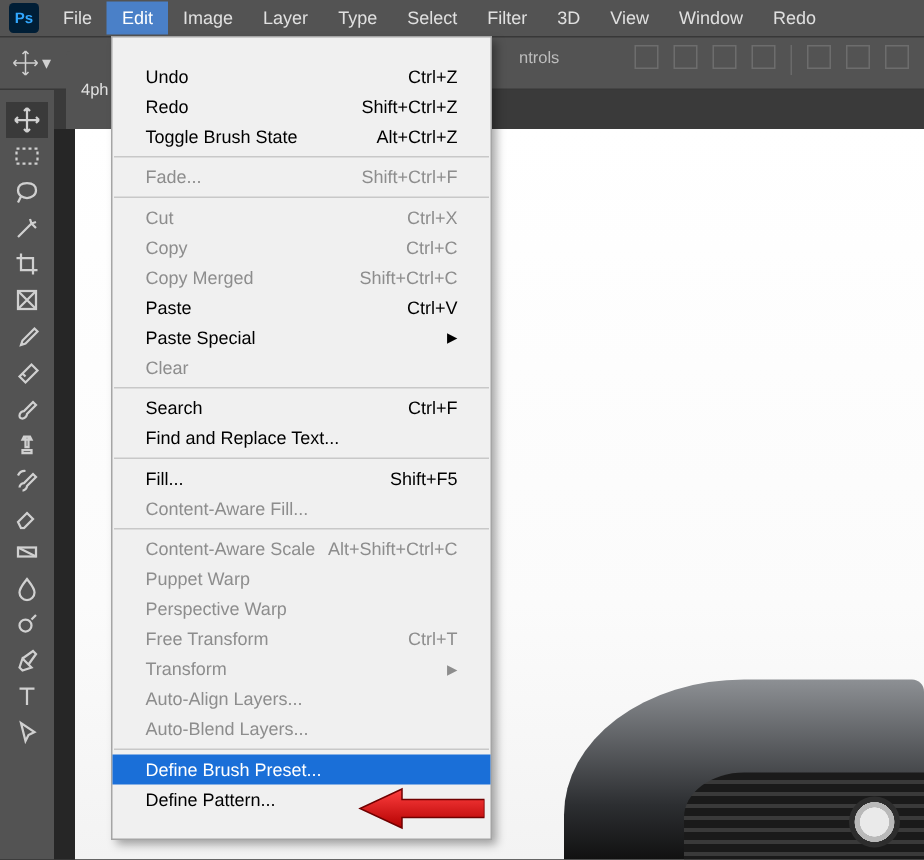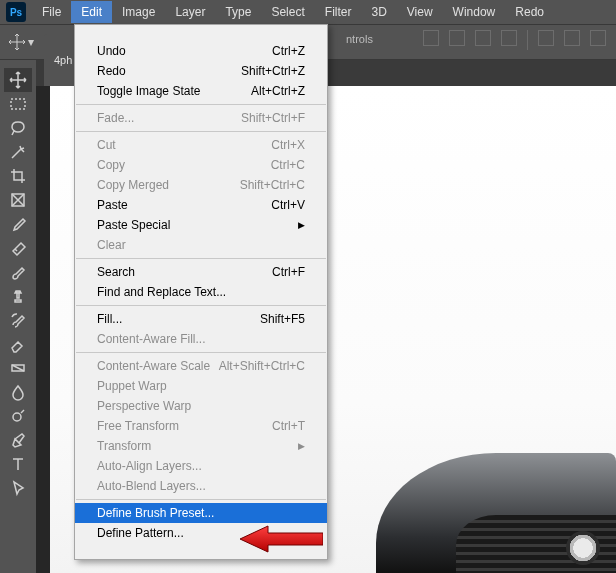--- a/index.html
+++ b/index.html
@@ -207,21 +207,21 @@
 <div class="dropdown" id="dropdown">
     <div class="dd-row">
       <span>Undo</span>
       <span>Ctrl+Z</span>
     </div>
     <div class="dd-row">
       <span>Redo</span>
       <span>Shift+Ctrl+Z</span>
     </div>
     <div class="dd-row">
-      <span>Toggle Image State</span>
+      <span>Toggle Brush State</span>
       <span>Alt+Ctrl+Z</span>
     </div>
     <div class="dd-sep"></div>
     <div class="dd-row disabled">
       <span>Fade...</span>
       <span>Shift+Ctrl+F</span>
     </div>
     <div class="dd-sep"></div>
     <div class="dd-row disabled">
       <span>Cut</span>

